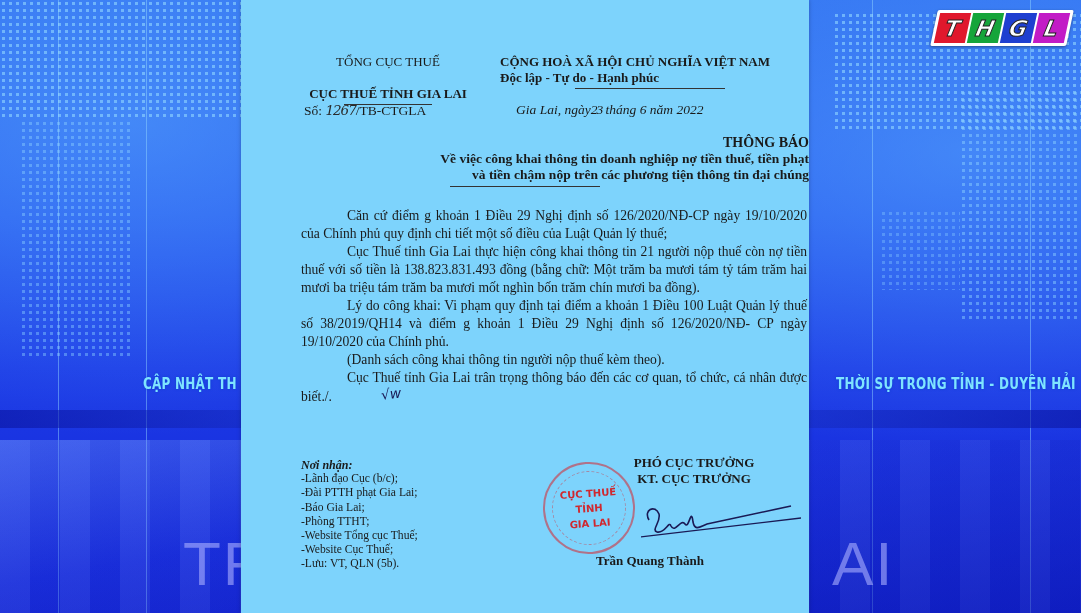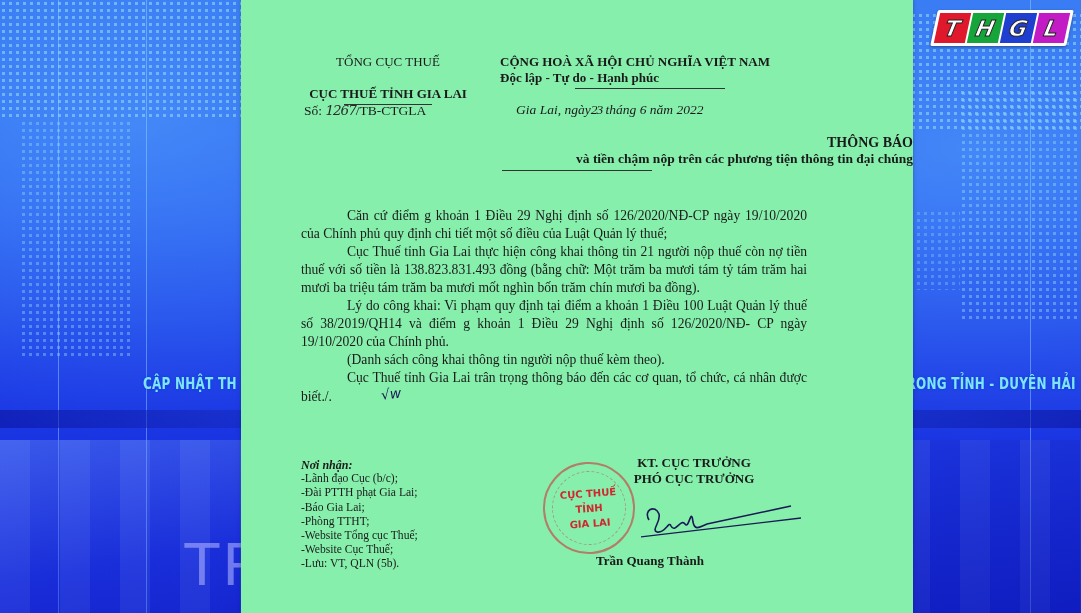--- a/index.html
+++ b/index.html
@@ -70,22 +70,22 @@
     font-size: 22px; color: #fff;
     -webkit-text-stroke: 1px #222;
   }
   .logo .c0 { background: #e0182c; }
   .logo .c1 { background: #16a53a; }
   .logo .c2 { background: #1f3fd0; }
   .logo .c3 { background: #c21bc6; }
 
   
   .doc {
-    position: absolute; left: 241px; top: 0; width: 672px; height: 613px;
-    background: #86efac;
+    position: absolute; left: 241px; top: 0; width: 568px; height: 613px;
+    background: #7dd3fc;
     color: #1a1a1a;
     box-shadow: 0 0 4px rgba(0,0,0,0.25);
   }
   .hdr-left {
     position: absolute; left: 62px; top: 54px; width: 170px; text-align: center;
     font-size: 13px; line-height: 16px;
   }
   .hdr-left .agency { font-weight: normal; }
   .hdr-left .dept { font-weight: bold; margin-top: 16px; }
   .hdr-left .rule { width: 88px; height: 1px; background: #333; margin: 2px auto 0; }
@@ -189,20 +189,21 @@
   <div class="docno">
     <span>Số: </span><span class="hand">1267</span><span>/TB-CTGLA</span>
   </div>
 
   <div class="dateline">
     <span>Gia Lai, ngày</span><span class="hand">23</span><span> tháng 6 năm 2022</span>
   </div>
 
   <div class="title">
     <div>THÔNG BÁO</div>
+    <div class="sub">Về việc công khai thông tin doanh nghiệp nợ tiền thuế, tiền phạt</div>
     <div class="sub">và tiền chậm nộp trên các phương tiện thông tin đại chúng</div>
     <div class="rule"></div>
   </div>
 
   <div class="body">
     <p>Căn cứ điểm g khoản 1 Điều 29 Nghị định số 126/2020/NĐ-CP ngày 19/10/2020 của Chính phủ quy định chi tiết một số điều của Luật Quản lý thuế;</p>
     <p>Cục Thuế tỉnh Gia Lai thực hiện công khai thông tin 21 người nộp thuế còn nợ tiền thuế với số tiền là 138.823.831.493 đồng (bằng chữ: Một trăm ba mươi tám tỷ tám trăm hai mươi ba triệu tám trăm ba mươi mốt nghìn bốn trăm chín mươi ba đồng).</p>
     <p>Lý do công khai: Vi phạm quy định tại điểm a khoản 1 Điều 100 Luật Quản lý thuế số 38/2019/QH14 và điểm g khoản 1 Điều 29 Nghị định số 126/2020/NĐ- CP ngày 19/10/2020 của Chính phủ.</p>
     <p>(Danh sách công khai thông tin người nộp thuế kèm theo).</p>
     <p><span>Cục Thuế tỉnh Gia Lai trân trọng thông báo đến các cơ quan, tổ chức, cá nhân được biết./.</span> <span class="sig-mark">√w</span></p>
@@ -219,22 +220,22 @@
     <div>-Lưu: VT, QLN (5b).</div>
   </div>
 
   <div class="stamp">
     <div>CỤC THUẾ</div>
     <div>TỈNH</div>
     <div>GIA LAI</div>
   </div>
 
   <div class="signblock">
+    <div>PHÓ CỤC TRƯỞNG</div>
     <div>KT. CỤC TRƯỞNG</div>
-    <div>PHÓ CỤC TRƯỞNG</div>
   </div>
 
   <svg class="signature" viewBox="0 0 160 40">
     <path d="M8 20 C 2 10, 14 4, 18 14 C 20 22, 10 30, 16 32 C 24 34, 28 20, 30 26 C 34 34, 40 18, 44 24 C 48 30, 50 6, 52 22 C 54 32, 60 26, 66 24 L 150 6" fill="none" stroke="#1a1a55" stroke-width="1.6"></path>
     <path d="M-60 44 L 160 18" fill="none" stroke="#1a1a55" stroke-width="1.3"></path>
   </svg>
 
   <div class="signer">Trần Quang Thành</div>
 </div>
 

